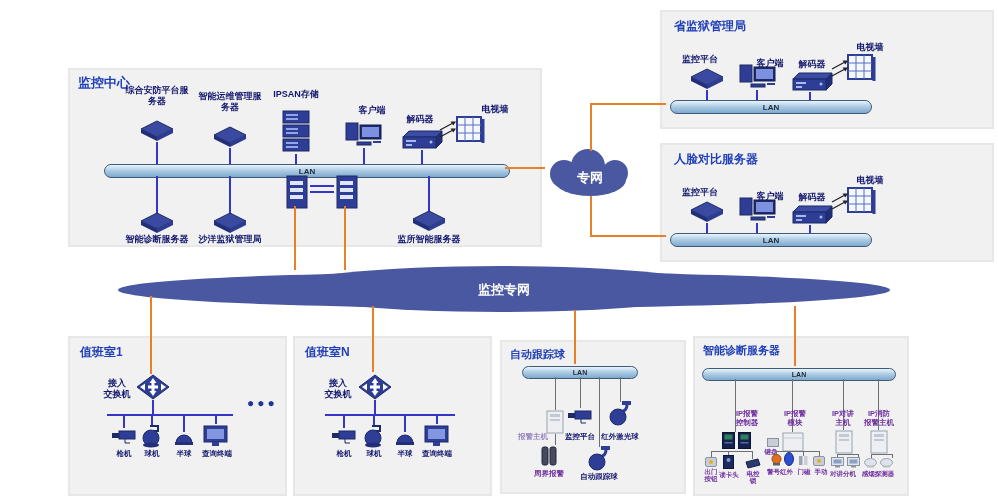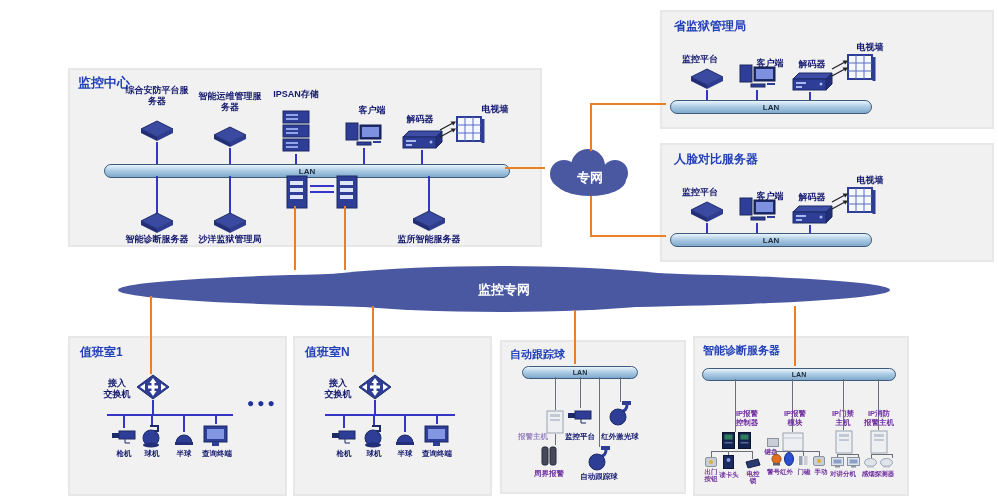--- a/index.html
+++ b/index.html
@@ -407,21 +407,21 @@
     </div>
     <i class="gvl" style="left:40px;top:41px;height:53px"></i>
     <i class="gvl" style="left:97px;top:41px;height:53px"></i>
     <i class="gvl" style="left:148px;top:41px;height:51px"></i>
     <i class="gvl" style="left:183px;top:41px;height:51px"></i>
 
     <div class="lbl lbl7 purple" style="left:30px;top:72px;width:44px">IP报警
 控制器</div>
     <div class="lbl lbl7 purple" style="left:78px;top:72px;width:44px">IP报警
 模块</div>
-    <div class="lbl lbl7 purple" style="left:126px;top:72px;width:44px">IP门禁
+    <div class="lbl lbl7 purple" style="left:126px;top:72px;width:44px">IP对讲
 主机</div>
     <div class="lbl lbl7 purple" style="left:160px;top:72px;width:48px">IP消防
 报警主机</div>
 
     <span class="icon" style="left:27px;top:94px"><svg width="13" height="17">
           <rect x="0.5" y="0.5" width="12" height="16" fill="#15224e" stroke="#0a142f"></rect>
           <rect x="2.5" y="2.5" width="8" height="5" fill="#2f7f5f"></rect>
           <rect x="2.5" y="10" width="8" height="1.5" fill="#5a6a9a"></rect>
         </svg></span>
     <span class="icon" style="left:43px;top:94px"><svg width="13" height="17">

